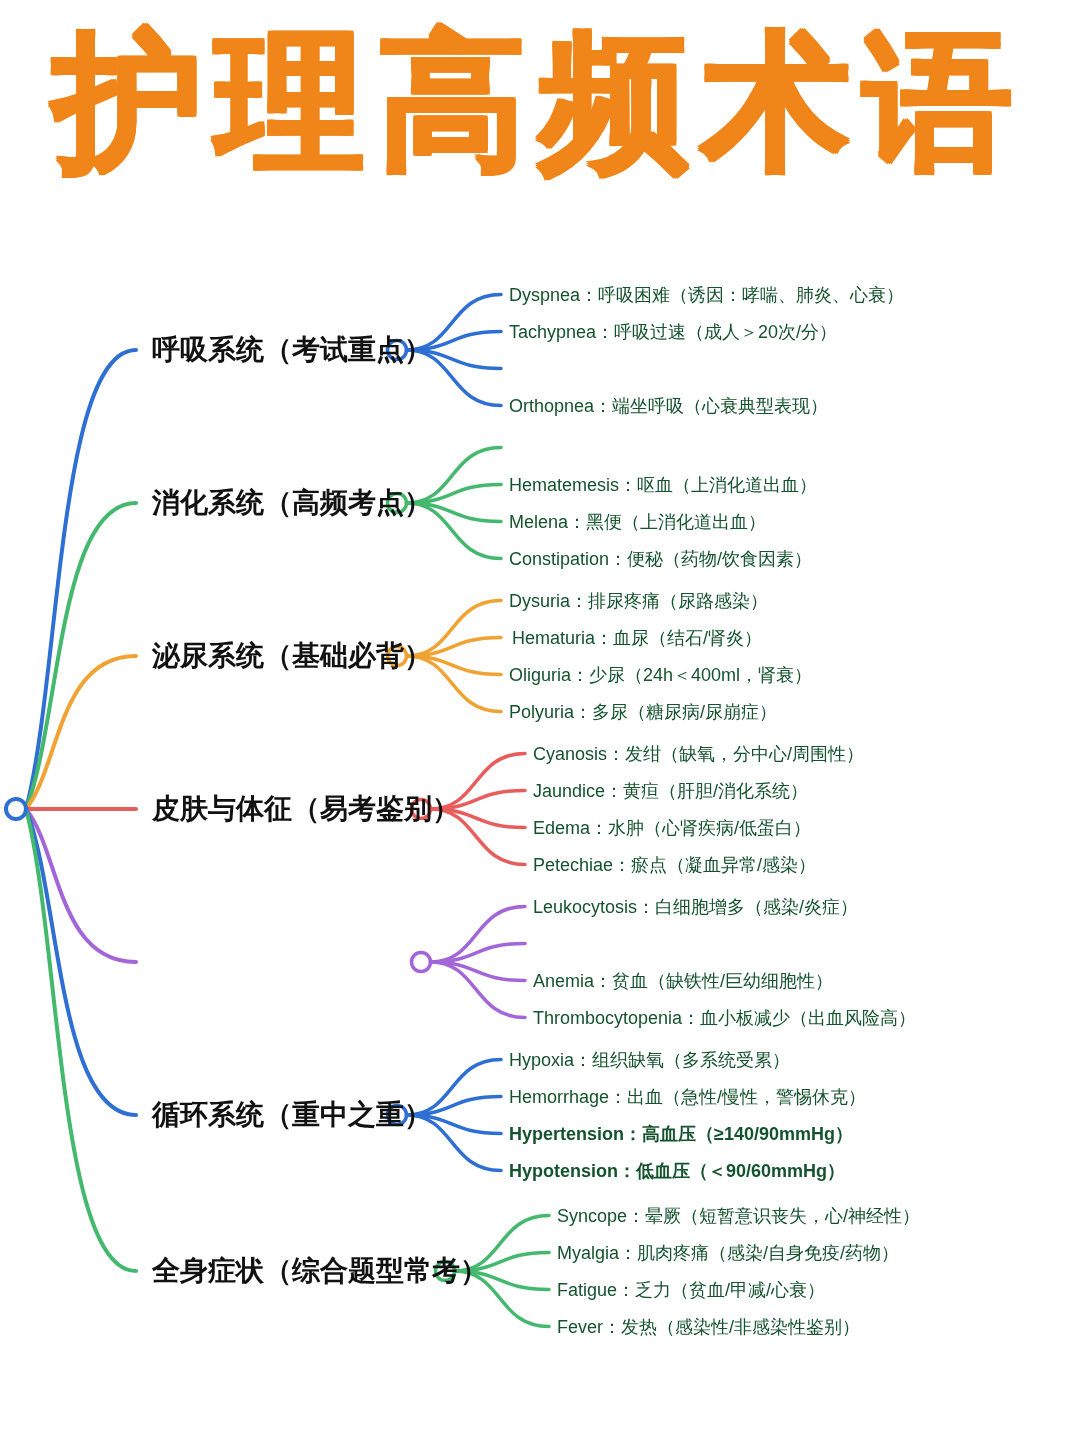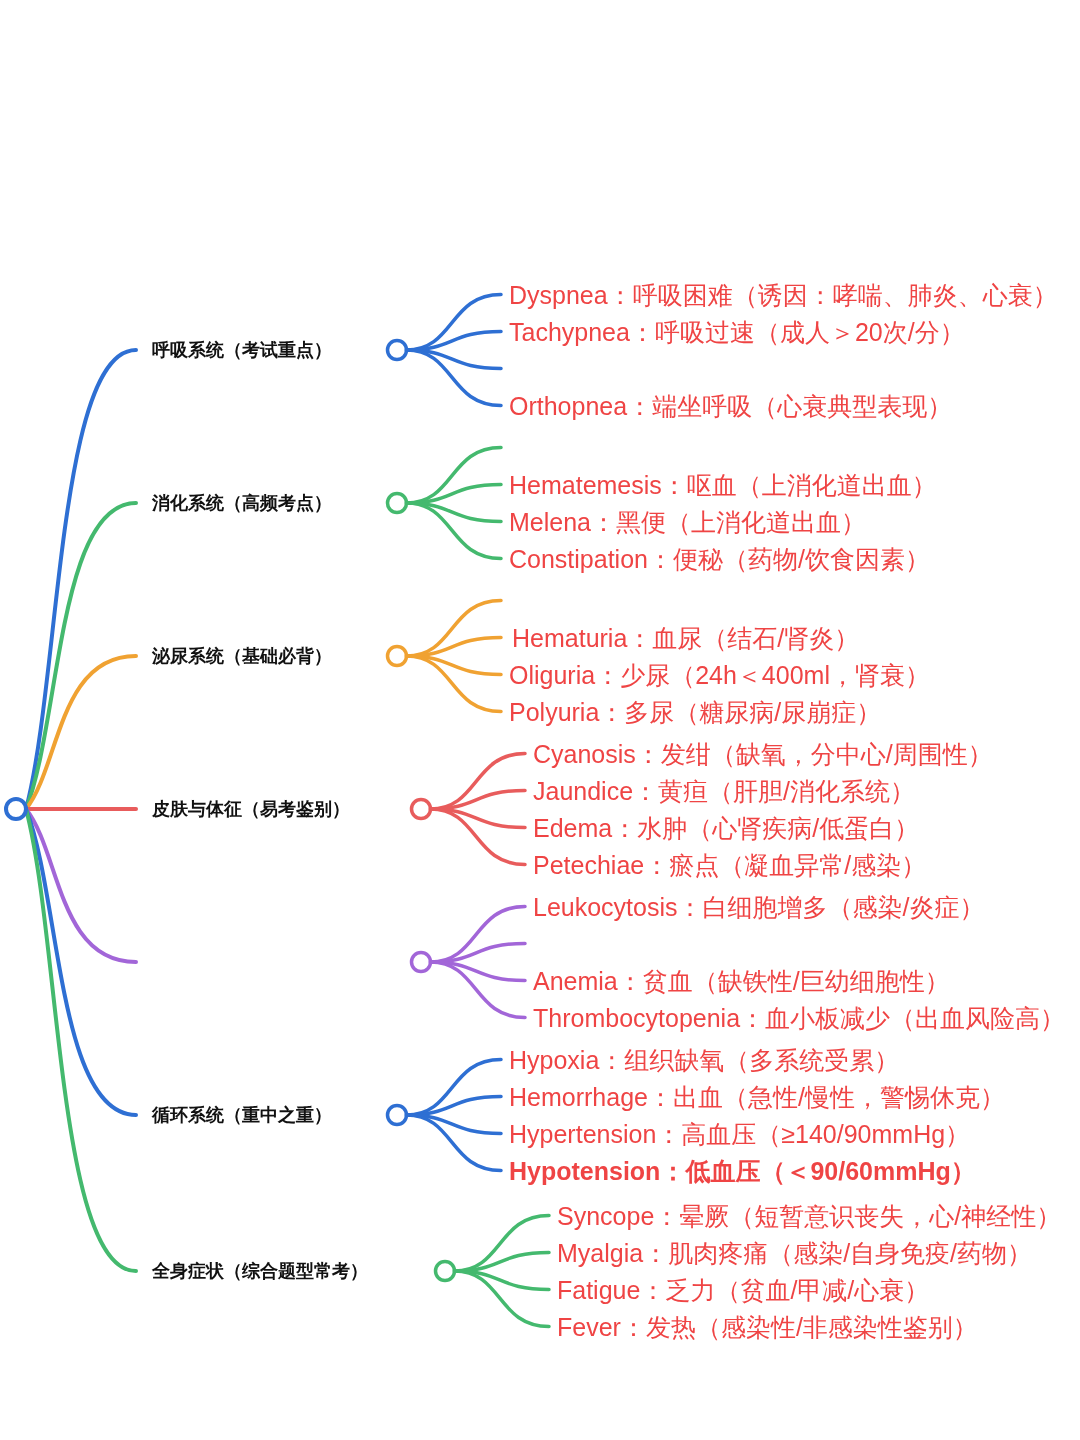--- a/index.html
+++ b/index.html
@@ -15,26 +15,26 @@
     position:absolute;left:0;top:22px;width:1080px;
     text-align:center;
     font-size:148px;line-height:160px;
     font-weight:900;
     letter-spacing:14px;
     white-space:nowrap;
     z-index:2;
   }
   .branch-label{
     position:absolute;height:34px;line-height:34px;
-    font-size:18px;font-weight:700;color:#111111;
+    font-size:28px;font-weight:700;color:#111111;
     white-space:nowrap;z-index:2;padding-left:10px;
   }
   .leaf{
     position:absolute;height:34px;line-height:34px;
-    font-size:25px;font-weight:400;color:#ef4444;
+    font-size:18px;font-weight:400;color:#14532d;
     white-space:nowrap;z-index:2;
   }
 </style>
 </head>
 <body>
 
 <div id="mindmap">
   <svg id="connector-svg" viewBox="0 0 1080 1440" xmlns="http://www.w3.org/2000/svg">
       <path d="M 26 809 C 60 680.48 58 350 136 350" fill="none" stroke="#2E6FD3" stroke-width="4" stroke-linecap="round"></path>
       <circle cx="397" cy="350" r="9.5" fill="#ffffff" stroke="#2E6FD3" stroke-width="3.5"></circle>
@@ -73,43 +73,45 @@
       <path d="M 406.5 1115 C 454.5 1115 449 1133.5 501 1133.5" fill="none" stroke="#2E6FD3" stroke-width="3.5" stroke-linecap="round"></path>
       <path d="M 406.5 1115 C 454.5 1115 449 1170.5 501 1170.5" fill="none" stroke="#2E6FD3" stroke-width="3.5" stroke-linecap="round"></path>
       <path d="M 26 809 C 60 938.36 58 1271 136 1271" fill="none" stroke="#44B96E" stroke-width="4" stroke-linecap="round"></path>
       <circle cx="445" cy="1271" r="9.5" fill="#ffffff" stroke="#44B96E" stroke-width="3.5"></circle>
       <path d="M 454.5 1271 C 502.5 1271 497 1215.5 549 1215.5" fill="none" stroke="#44B96E" stroke-width="3.5" stroke-linecap="round"></path>
       <path d="M 454.5 1271 C 502.5 1271 497 1252.5 549 1252.5" fill="none" stroke="#44B96E" stroke-width="3.5" stroke-linecap="round"></path>
       <path d="M 454.5 1271 C 502.5 1271 497 1289.5 549 1289.5" fill="none" stroke="#44B96E" stroke-width="3.5" stroke-linecap="round"></path>
       <path d="M 454.5 1271 C 502.5 1271 497 1326.5 549 1326.5" fill="none" stroke="#44B96E" stroke-width="3.5" stroke-linecap="round"></path>
       <circle cx="16" cy="809" r="10" fill="#ffffff" stroke="#2E6FD3" stroke-width="4"></circle>
     </svg>
+  <div class="page-title" style="color: rgb(240, 133, 25); text-shadow: rgb(240, 133, 25) 2px 0px 0px, rgb(240, 133, 25) -2px 0px 0px, rgb(240, 133, 25) 0px 2px 0px, rgb(240, 133, 25) 0px -2px 0px, rgb(240, 133, 25) 2px 2px 0px, rgb(240, 133, 25) -2px -2px 0px, rgb(240, 133, 25) 2px -2px 0px, rgb(240, 133, 25) -2px 2px 0px;">护理高频术语</div>
 <div class="branch-label" style="left: 142px; top: 333px;">呼吸系统（考试重点）</div>
     <div class="leaf" style="top: 277.5px; left: 509px;">Dyspnea：呼吸困难（诱因：哮喘、肺炎、心衰）</div>
     <div class="leaf" style="top: 314.5px; left: 509px;">Tachypnea：呼吸过速（成人＞20次/分）</div>
     <div class="leaf" style="top: 388.5px; left: 509px;">Orthopnea：端坐呼吸（心衰典型表现）</div>
     <div class="branch-label" style="left: 142px; top: 486px;">消化系统（高频考点）</div>
     <div class="leaf" style="top: 467.5px; left: 509px;">Hematemesis：呕血（上消化道出血）</div>
     <div class="leaf" style="top: 504.5px; left: 509px;">Melena：黑便（上消化道出血）</div>
     <div class="leaf" style="top: 541.5px; left: 509px;">Constipation：便秘（药物/饮食因素）</div>
     <div class="branch-label" style="left: 142px; top: 639px;">泌尿系统（基础必背）</div>
+    <div class="leaf" style="top: 583.5px; left: 509px;">Dysuria：排尿疼痛（尿路感染）</div>
     <div class="leaf" style="top: 620.5px; left: 512px;">Hematuria：血尿（结石/肾炎）</div>
     <div class="leaf" style="top: 657.5px; left: 509px;">Oliguria：少尿（24h＜400ml，肾衰）</div>
     <div class="leaf" style="top: 694.5px; left: 509px;">Polyuria：多尿（糖尿病/尿崩症）</div>
     <div class="branch-label" style="left: 142px; top: 792px;">皮肤与体征（易考鉴别）</div>
     <div class="leaf" style="top: 736.5px; left: 533px;">Cyanosis：发绀（缺氧，分中心/周围性）</div>
     <div class="leaf" style="top: 773.5px; left: 533px;">Jaundice：黄疸（肝胆/消化系统）</div>
     <div class="leaf" style="top: 810.5px; left: 533px;">Edema：水肿（心肾疾病/低蛋白）</div>
     <div class="leaf" style="top: 847.5px; left: 533px;">Petechiae：瘀点（凝血异常/感染）</div>
     <div class="leaf" style="top: 889.5px; left: 533px;">Leukocytosis：白细胞增多（感染/炎症）</div>
     <div class="leaf" style="top: 963.5px; left: 533px;">Anemia：贫血（缺铁性/巨幼细胞性）</div>
     <div class="leaf" style="top: 1000.5px; left: 533px;">Thrombocytopenia：血小板减少（出血风险高）</div>
     <div class="branch-label" style="left: 142px; top: 1098px;">循环系统（重中之重）</div>
     <div class="leaf" style="top: 1042.5px; left: 509px;">Hypoxia：组织缺氧（多系统受累）</div>
     <div class="leaf" style="top: 1079.5px; left: 509px;">Hemorrhage：出血（急性/慢性，警惕休克）</div>
-    <div class="leaf" style="top: 1116.5px; left: 509px;">Hypertension：高血压（≥140/90mmHg）</div>
+    <div class="leaf" style="top: 1116.5px; left: 509px; font-weight: bold;">Hypertension：高血压（≥140/90mmHg）</div>
     <div class="leaf" style="top: 1153.5px; left: 509px; font-weight: bold;">Hypotension：低血压（＜90/60mmHg）</div>
     <div class="branch-label" style="left: 142px; top: 1254px;">全身症状（综合题型常考）</div>
     <div class="leaf" style="top: 1198.5px; left: 557px;">Syncope：晕厥（短暂意识丧失，心/神经性）</div>
     <div class="leaf" style="top: 1235.5px; left: 557px;">Myalgia：肌肉疼痛（感染/自身免疫/药物）</div>
     <div class="leaf" style="top: 1272.5px; left: 557px;">Fatigue：乏力（贫血/甲减/心衰）</div>
     <div class="leaf" style="top: 1309.5px; left: 557px;">Fever：发热（感染性/非感染性鉴别）</div>
   </div>
 
 </body></html>

